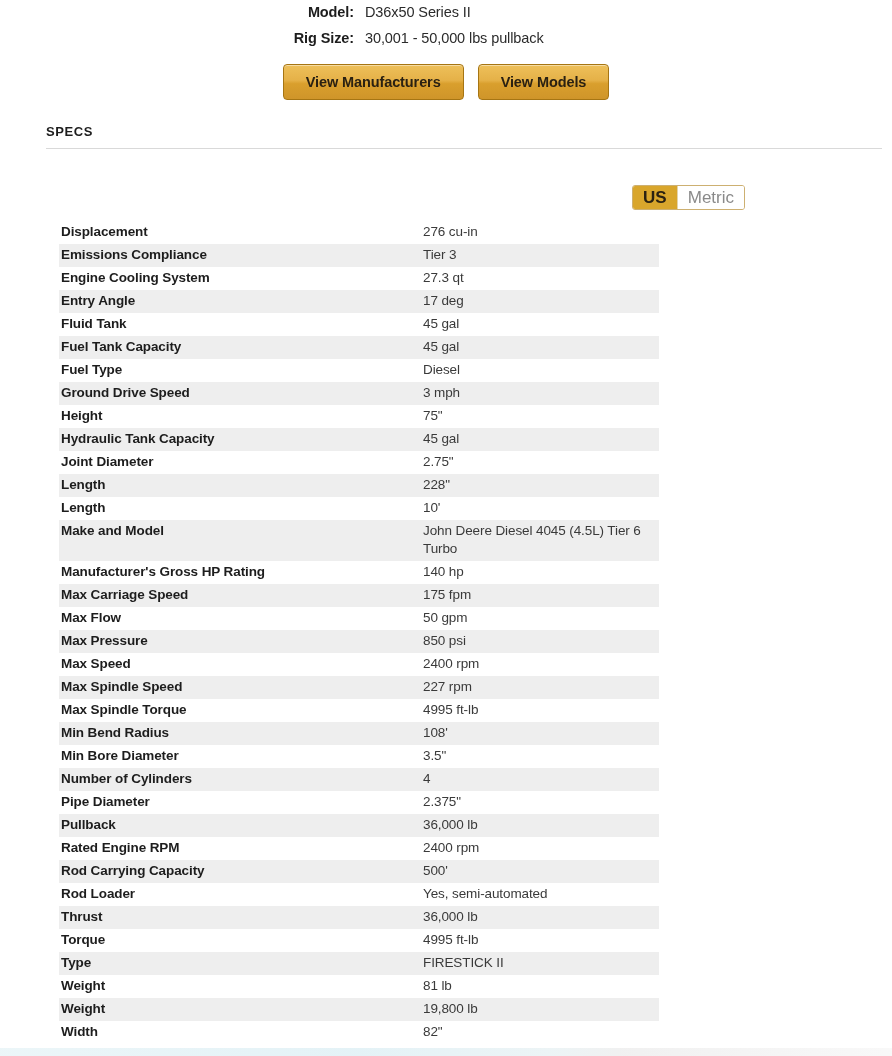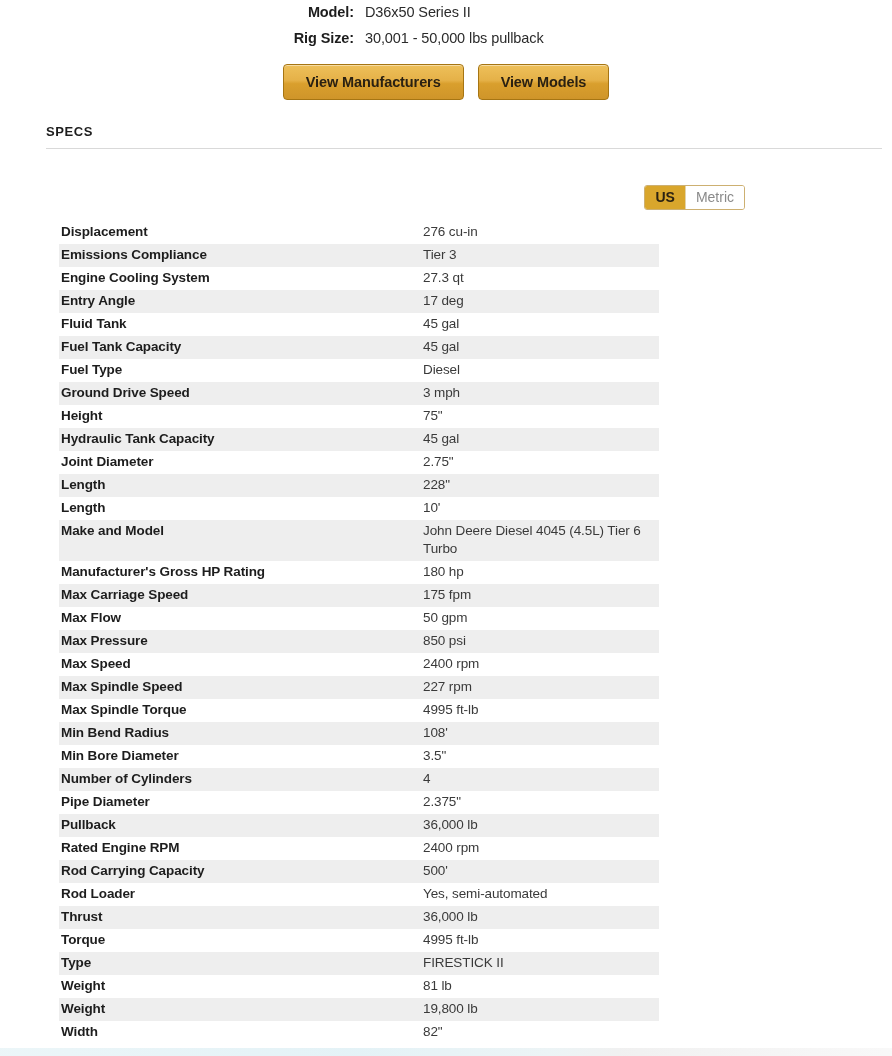--- a/index.html
+++ b/index.html
@@ -89,21 +89,21 @@
   }
   .unit-toggle {
     display: inline-flex;
     border: 1px solid #cdb071;
     border-radius: 3px;
     overflow: hidden;
     height: 23px;
     background: #ffffff;
   }
   .unit-seg {
-    font-size: 14px;
+    font-size: 17px;
     line-height: 23px;
     padding: 0 10px;
     cursor: pointer;
     user-select: none;
   }
   .unit-seg.active {
     background: #d9a62c;
     color: #2a2112;
     font-weight: bold;
   }
@@ -239,21 +239,21 @@
         <tr class="odd">
           <td class="spec-name">Length</td>
           <td class="spec-value">10'</td>
         </tr>
         <tr class="even">
           <td class="spec-name">Make and Model</td>
           <td class="spec-value">John Deere Diesel 4045 (4.5L) Tier 6 Turbo</td>
         </tr>
         <tr class="odd">
           <td class="spec-name">Manufacturer's Gross HP Rating</td>
-          <td class="spec-value">180 hp</td>
+          <td class="spec-value">140 hp</td>
         </tr>
         <tr class="even">
           <td class="spec-name">Max Carriage Speed</td>
           <td class="spec-value">175 fpm</td>
         </tr>
         <tr class="odd">
           <td class="spec-name">Max Flow</td>
           <td class="spec-value">50 gpm</td>
         </tr>
         <tr class="even">

